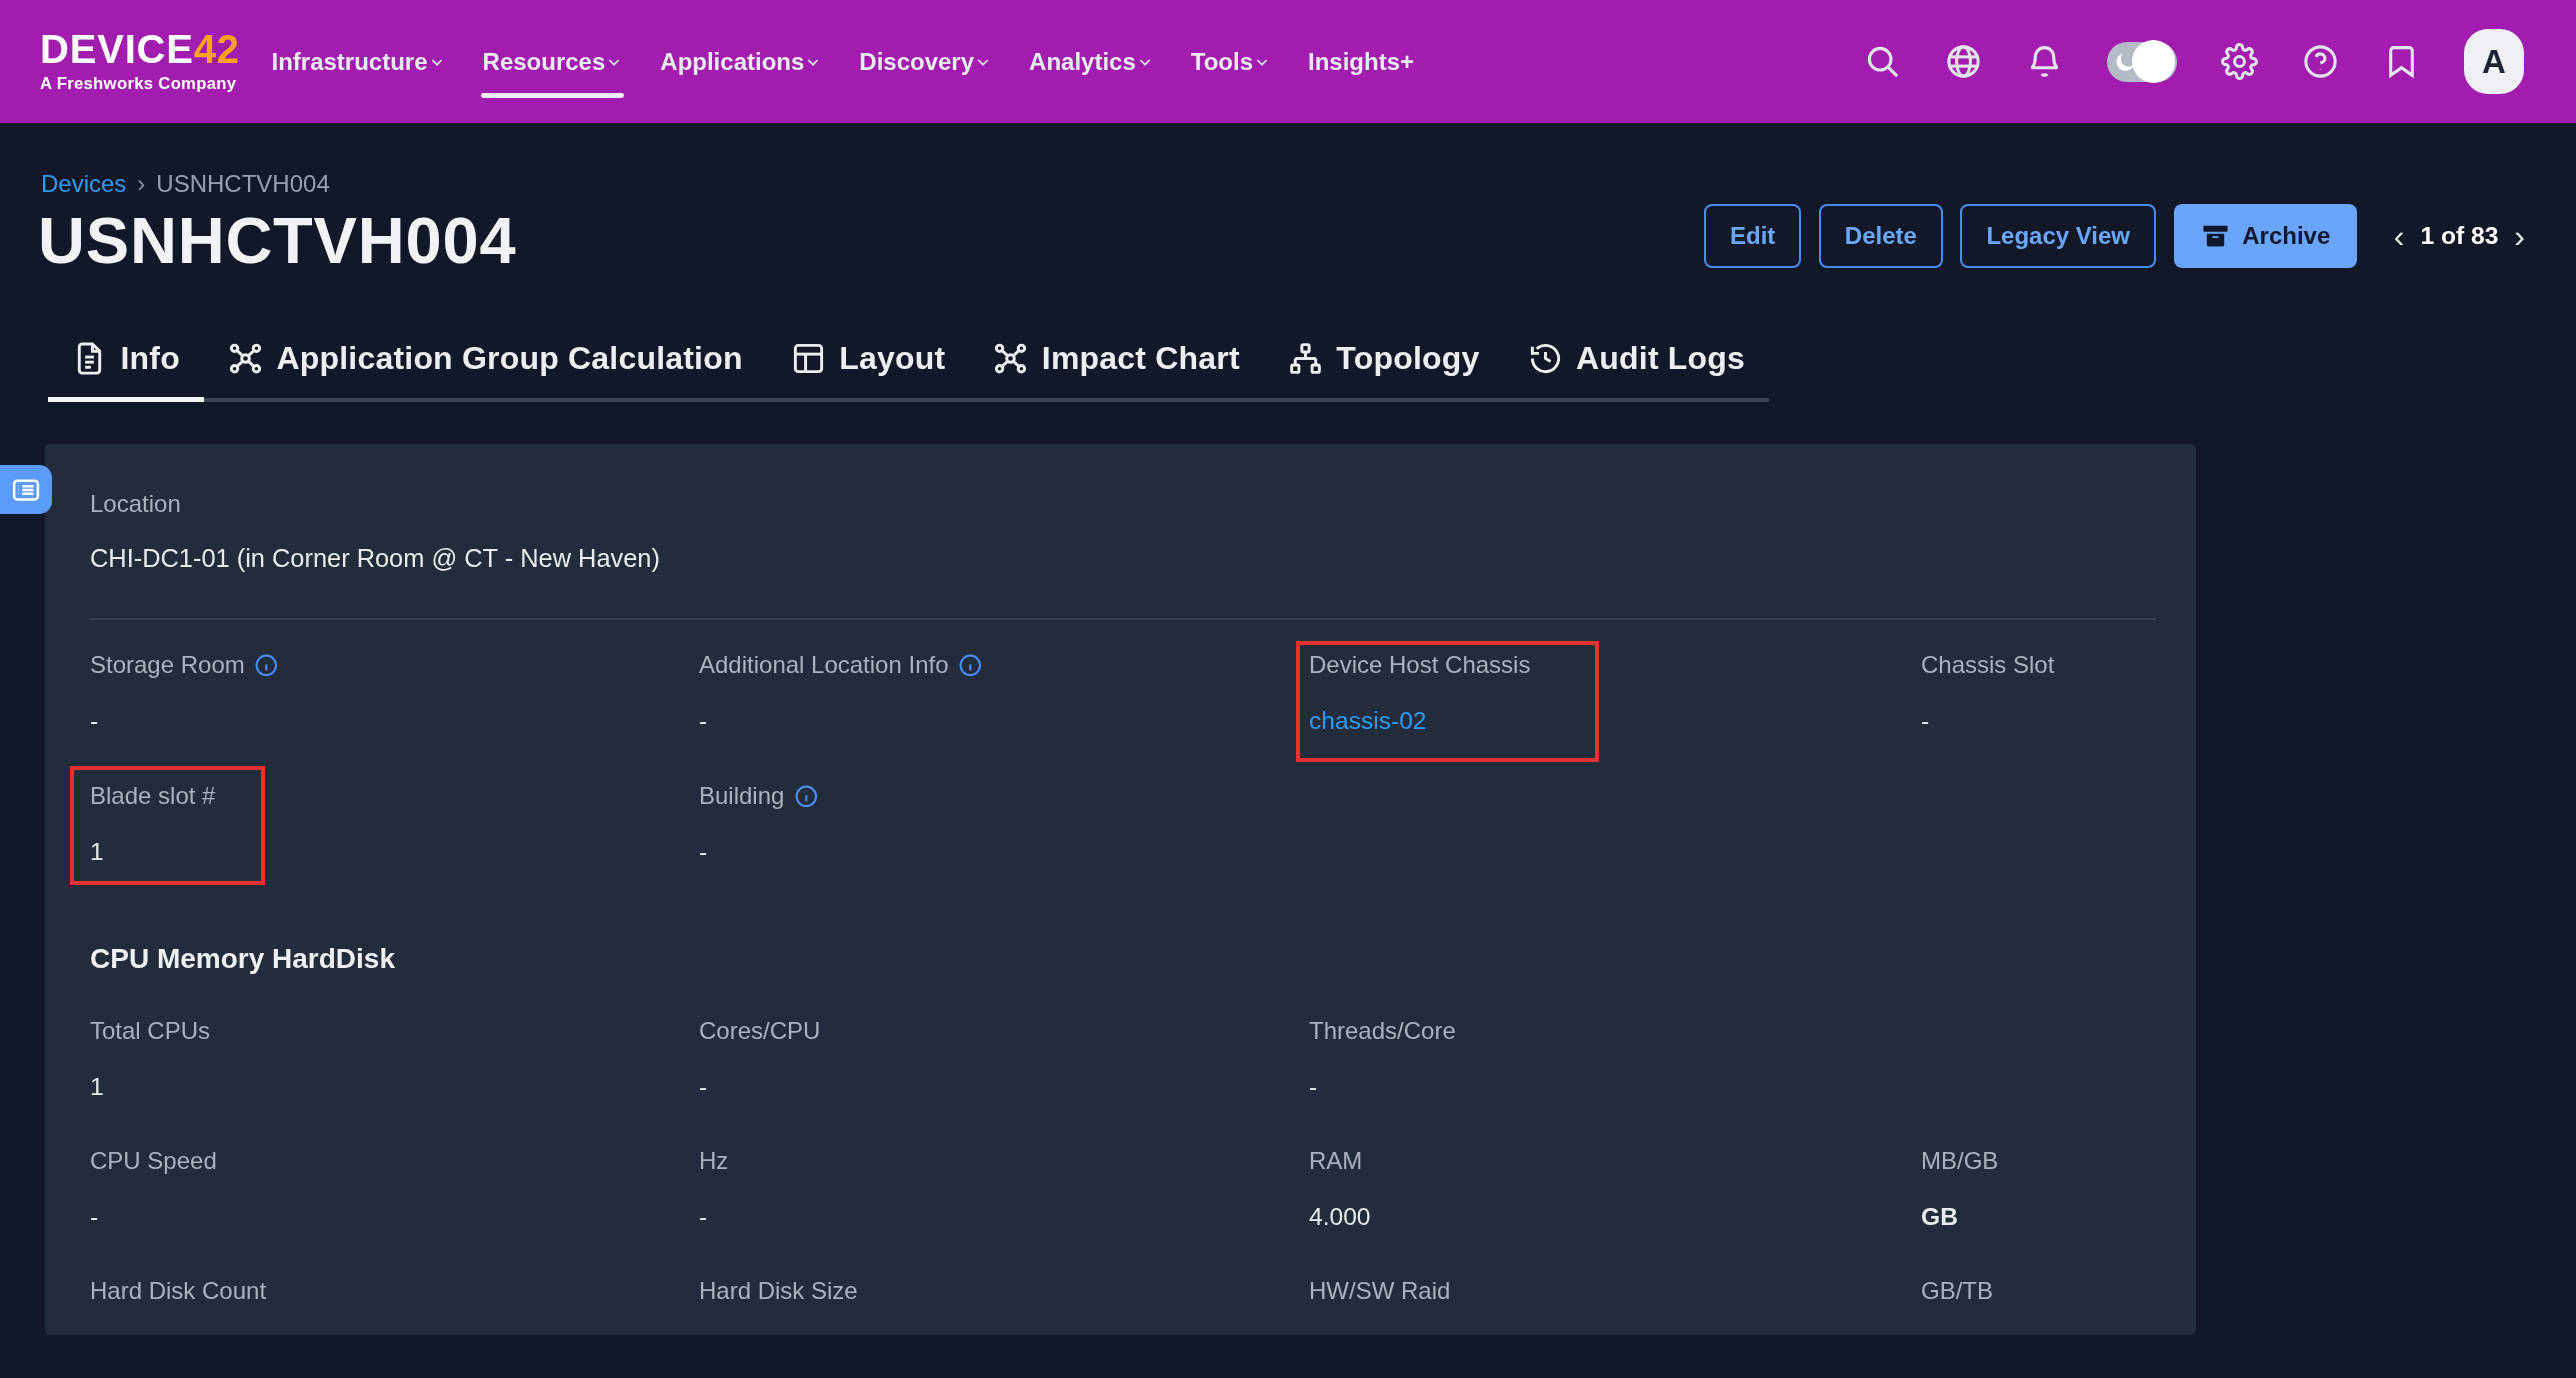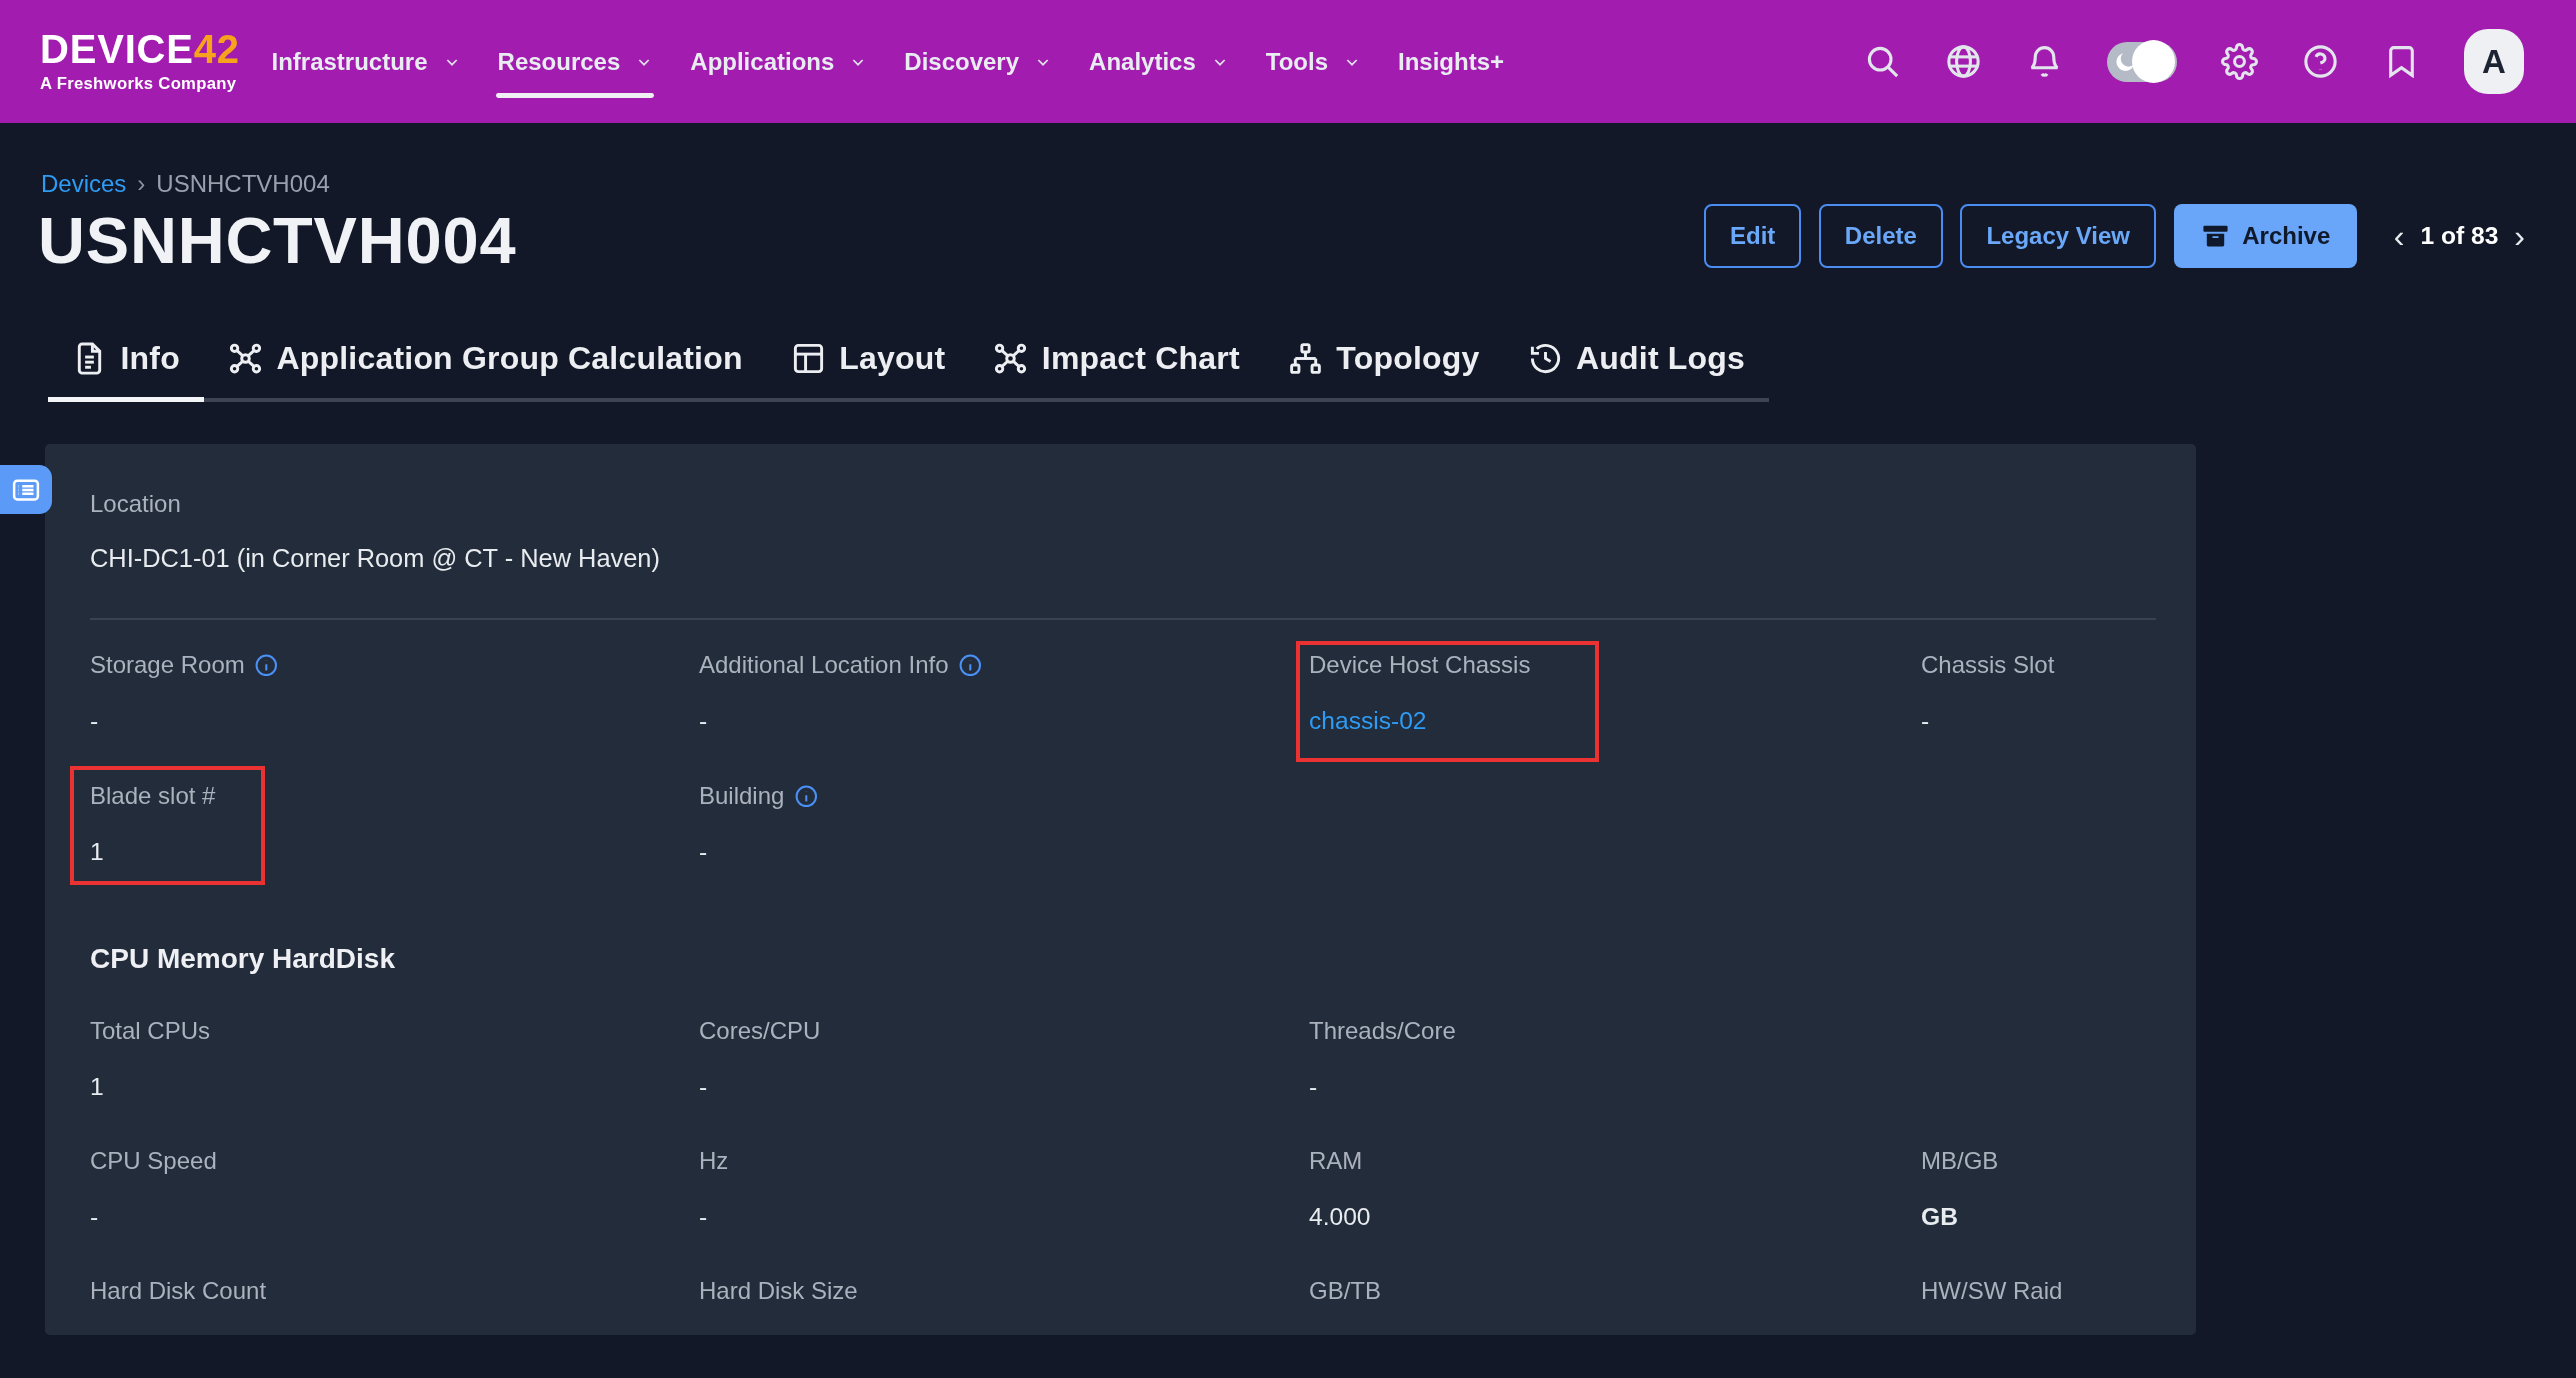--- a/index.html
+++ b/index.html
@@ -20,21 +20,21 @@
     display:flex; align-items:center;
   }
   .logo { margin-left:40px; cursor:pointer; }
   .logo-line1 { font-size:40px; font-weight:800; letter-spacing:0.8px; line-height:1; }
   .logo-main { color:#ffffff; }
   .logo-accent { color:#f6a21d; }
   .logo-tagline { font-size:16.7px; font-weight:600; color:#ffffff; margin-top:4.8px; letter-spacing:0.3px; }
 
   .nav { display:flex; align-items:center; margin-left:12.7px; }
   .nav-item {
-    position:relative; display:flex; align-items:center; gap:16px;
+    position:relative; display:flex; align-items:center; gap:1px;
     padding:14.3px 19px; font-size:24px; font-weight:600; color:#e9ecf1; cursor:pointer;
     white-space:nowrap;
   }
   .nav-item.active::after {
     content:""; position:absolute; left:17.5px; right:17.5px; bottom:-8px;
     height:4.8px; background:#eef0f4; border-radius:2.4px;
   }
   .caret-down { width:16px; height:16px; stroke:#dfe3ea; stroke-width:2.6; fill:none; }
 
   .nav-right { margin-left:auto; margin-right:52px; display:flex; align-items:center; gap:44px; }
@@ -438,26 +438,26 @@
           <span>Hard Disk Count</span>
         </div>
     </div>
     <div class="field">
       <div class="fl">
           <span>Hard Disk Size</span>
         </div>
     </div>
     <div class="field">
       <div class="fl">
+          <span>HW/SW Raid</span>
+        </div>
+    </div>
+    <div class="field">
+      <div class="fl">
           <span>GB/TB</span>
-        </div>
-    </div>
-    <div class="field">
-      <div class="fl">
-          <span>HW/SW Raid</span>
         </div>
     </div>
   </div>
 
   <div class="redbox redbox-chassis"></div>
   <div class="redbox redbox-blade"></div>
 </section>
 
 
 </body></html>

